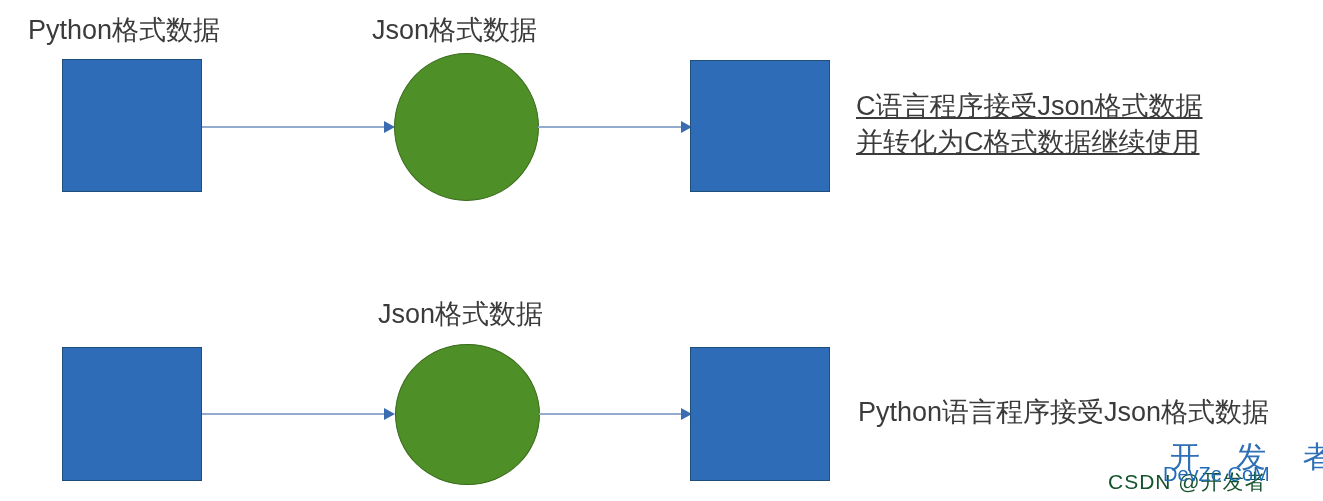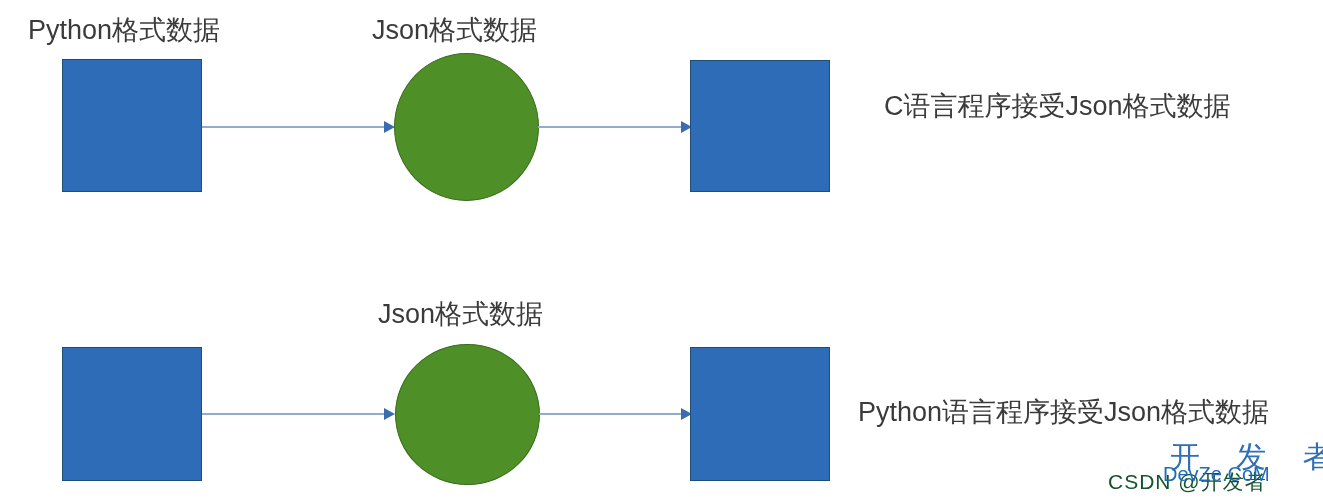--- a/index.html
+++ b/index.html
@@ -108,22 +108,23 @@
 
   <div class="node-label" style="left:372px; top:14px;">Json格式数据</div>
 
   <div class="circle" style="left:394px; top:53px; width:145px; height:148px;"></div>
 
   <div class="connector" style="left:538px; top:126px; width:152px;"></div>
   <div class="arrowhead" style="left:681px; top:121px;"></div>
 
   <div class="box" style="left:690px; top:60px; width:140px; height:132px;"></div>
 
-  <div class="desc" style="left:884px; top:88px;">
+  <div class="desc" style="left:856px; top:88px;text-decoration:underline;">
     <span class="line">C语言程序接受Json格式数据</span>
+    <span class="line">并转化为C格式数据继续使用</span>
   </div>
 
 
   <div class="box" style="left:62px; top:347px; width:140px; height:134px;"></div>
 
   <div class="connector" style="left:202px; top:413px; width:190px;"></div>
   <div class="arrowhead" style="left:384px; top:408px;"></div>
 
   <div class="node-label" style="left:378px; top:298px;">Json格式数据</div>
 

